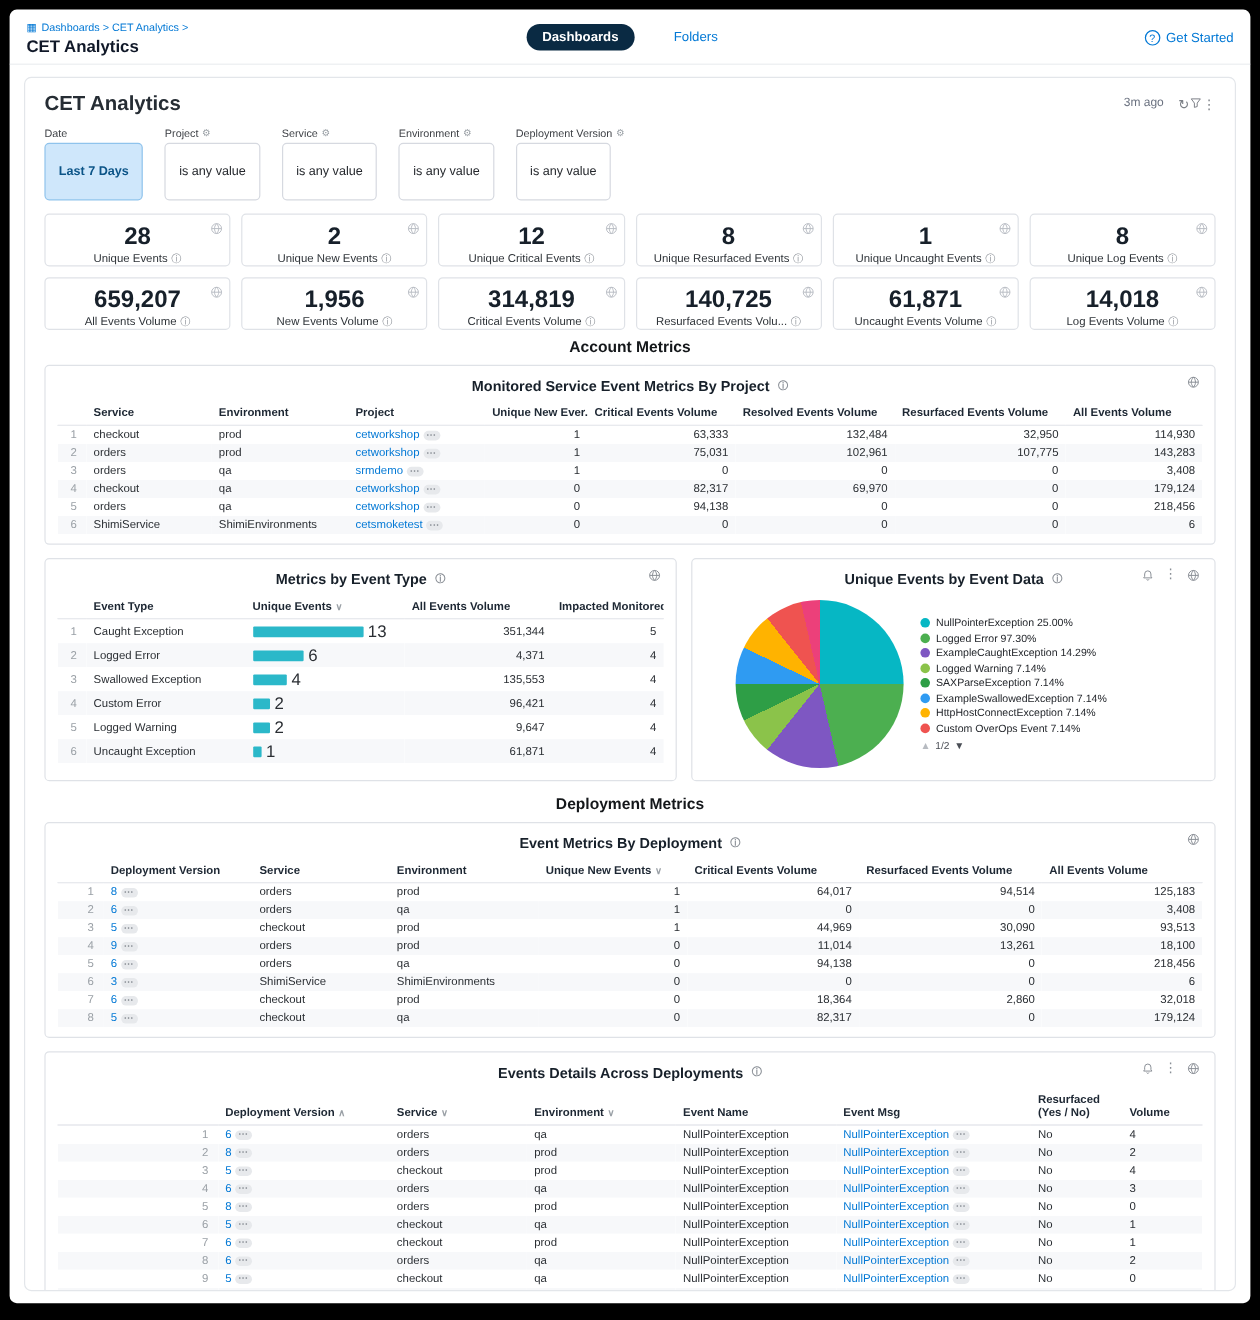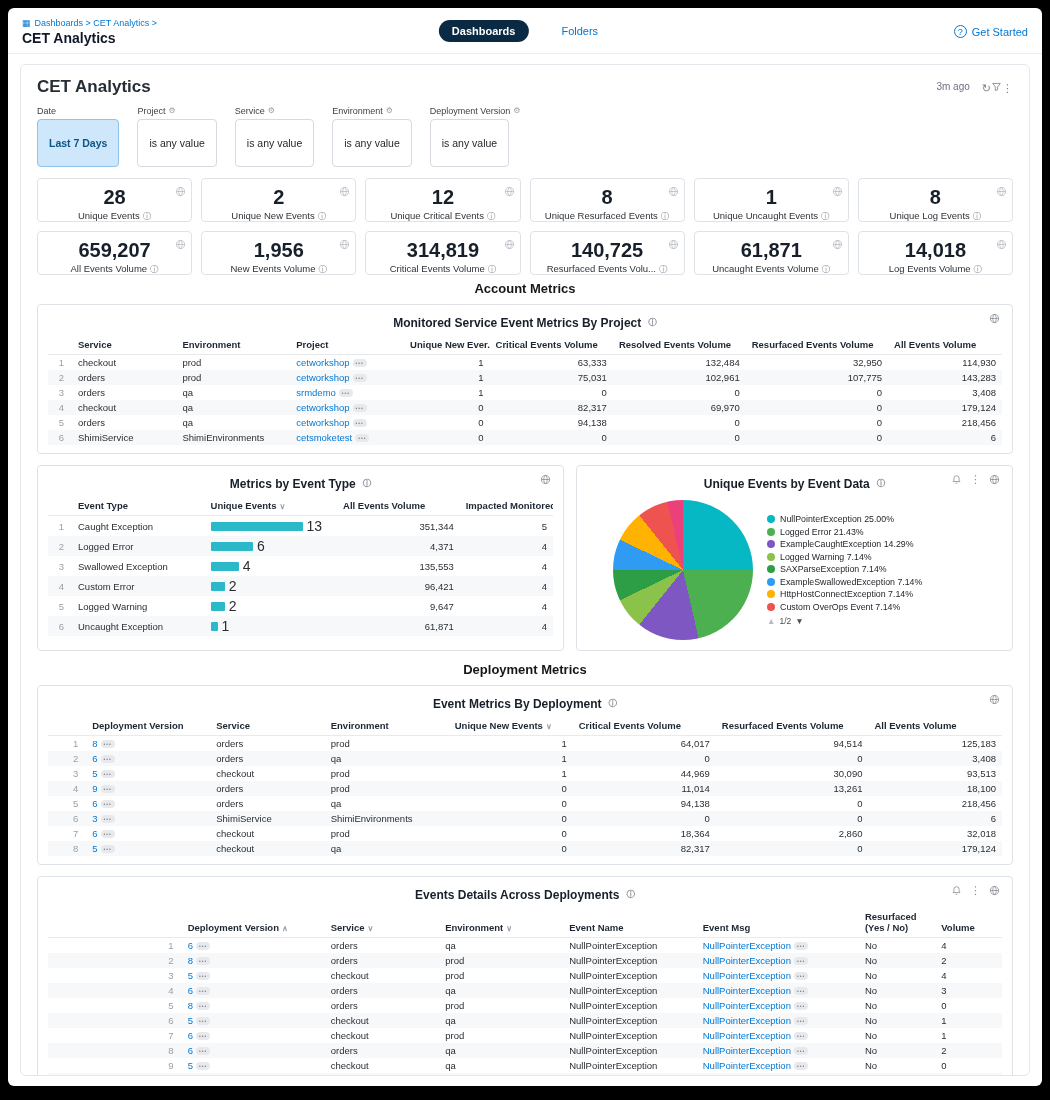--- a/index.html
+++ b/index.html
@@ -481,21 +481,21 @@
           <div class="pie-body">
             <div class="pie" style="background: conic-gradient(rgb(6, 183, 196) 0%, rgb(6, 183, 196) 25%, rgb(76, 175, 80) 25%, rgb(76, 175, 80) 46.43%, rgb(126, 87, 194) 46.43%, rgb(126, 87, 194) 60.72%, rgb(139, 195, 74) 60.72%, rgb(139, 195, 74) 67.86%, rgb(46, 158, 70) 67.86%, rgb(46, 158, 70) 75%, rgb(47, 155, 242) 75%, rgb(47, 155, 242) 82.14%, rgb(255, 179, 0) 82.14%, rgb(255, 179, 0) 89.28%, rgb(239, 83, 80) 89.28%, rgb(239, 83, 80) 96.42%, rgb(236, 64, 122) 96.42%, rgb(236, 64, 122) 100%);"></div>
             <div class="legend-wrap">
               <div>
                   <div class="lg-item">
                     <span class="dot" style="background: rgb(6, 183, 196);"></span>
                     <span class="lg-txt">NullPointerException 25.00%</span>
                   </div>
                   <div class="lg-item">
                     <span class="dot" style="background: rgb(76, 175, 80);"></span>
-                    <span class="lg-txt">Logged Error 21.43%</span>
+                    <span class="lg-txt">Logged Error 97.30%</span>
                   </div>
                   <div class="lg-item">
                     <span class="dot" style="background: rgb(126, 87, 194);"></span>
                     <span class="lg-txt">ExampleCaughtException 14.29%</span>
                   </div>
                   <div class="lg-item">
                     <span class="dot" style="background: rgb(139, 195, 74);"></span>
                     <span class="lg-txt">Logged Warning 7.14%</span>
                   </div>
                   <div class="lg-item">

